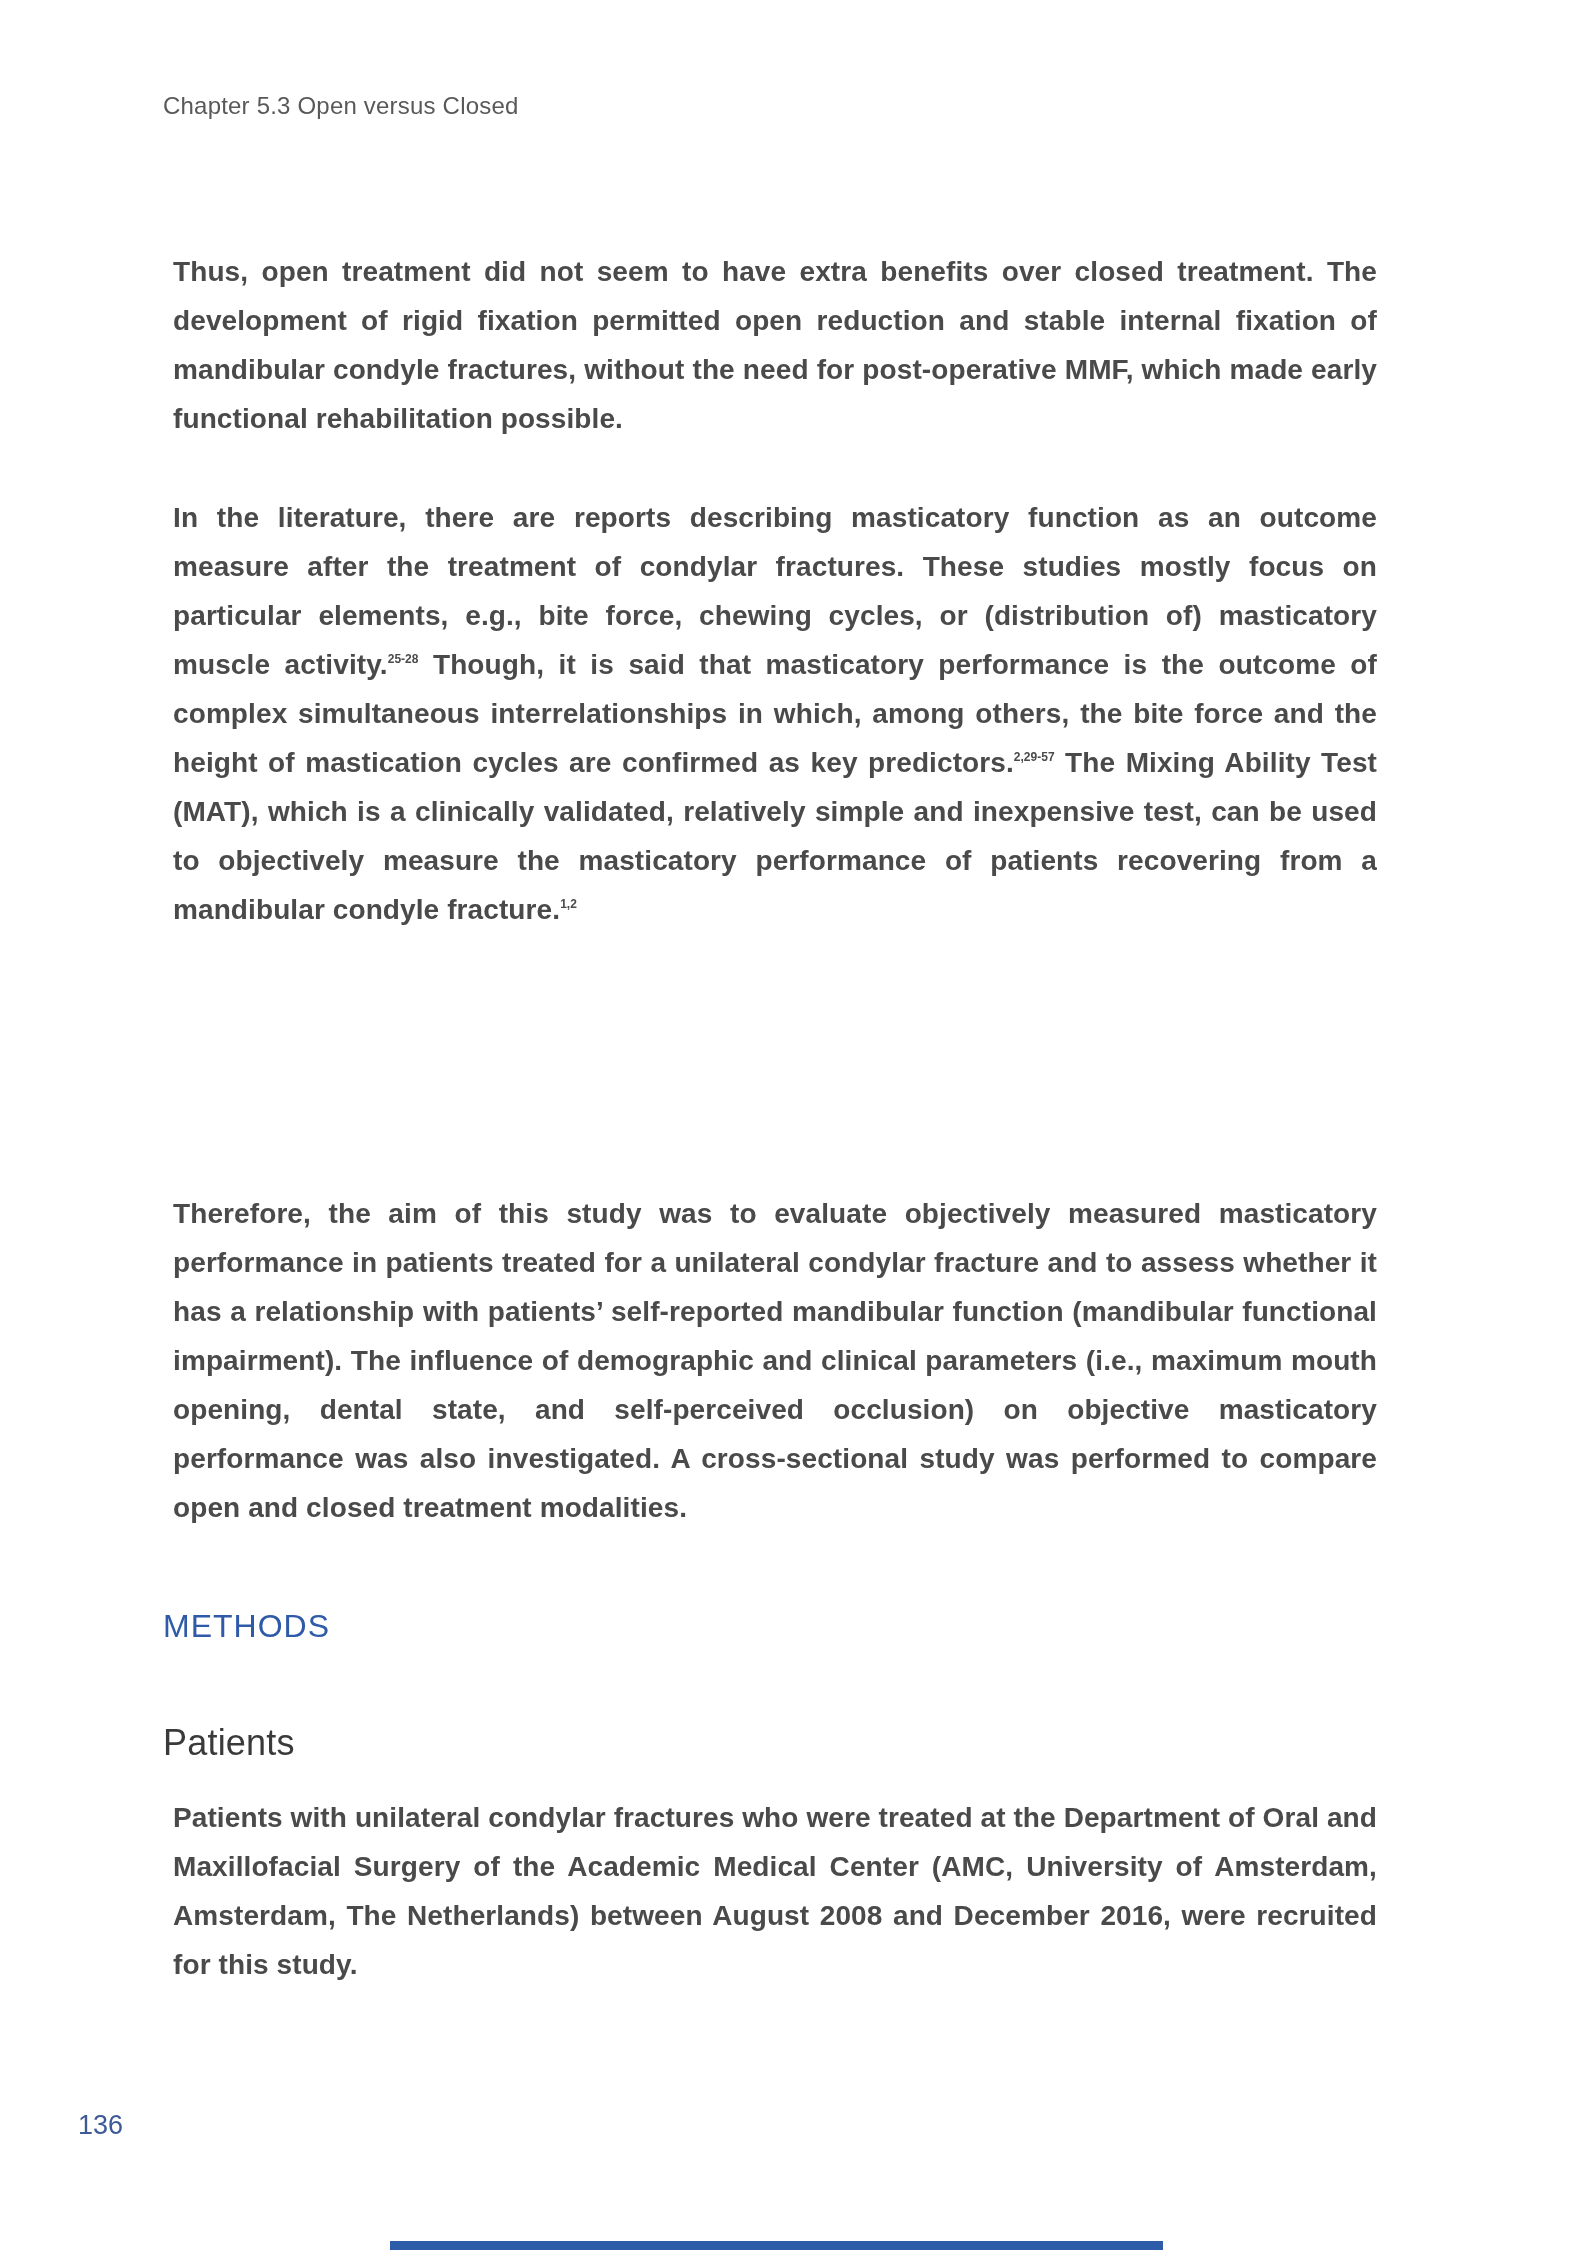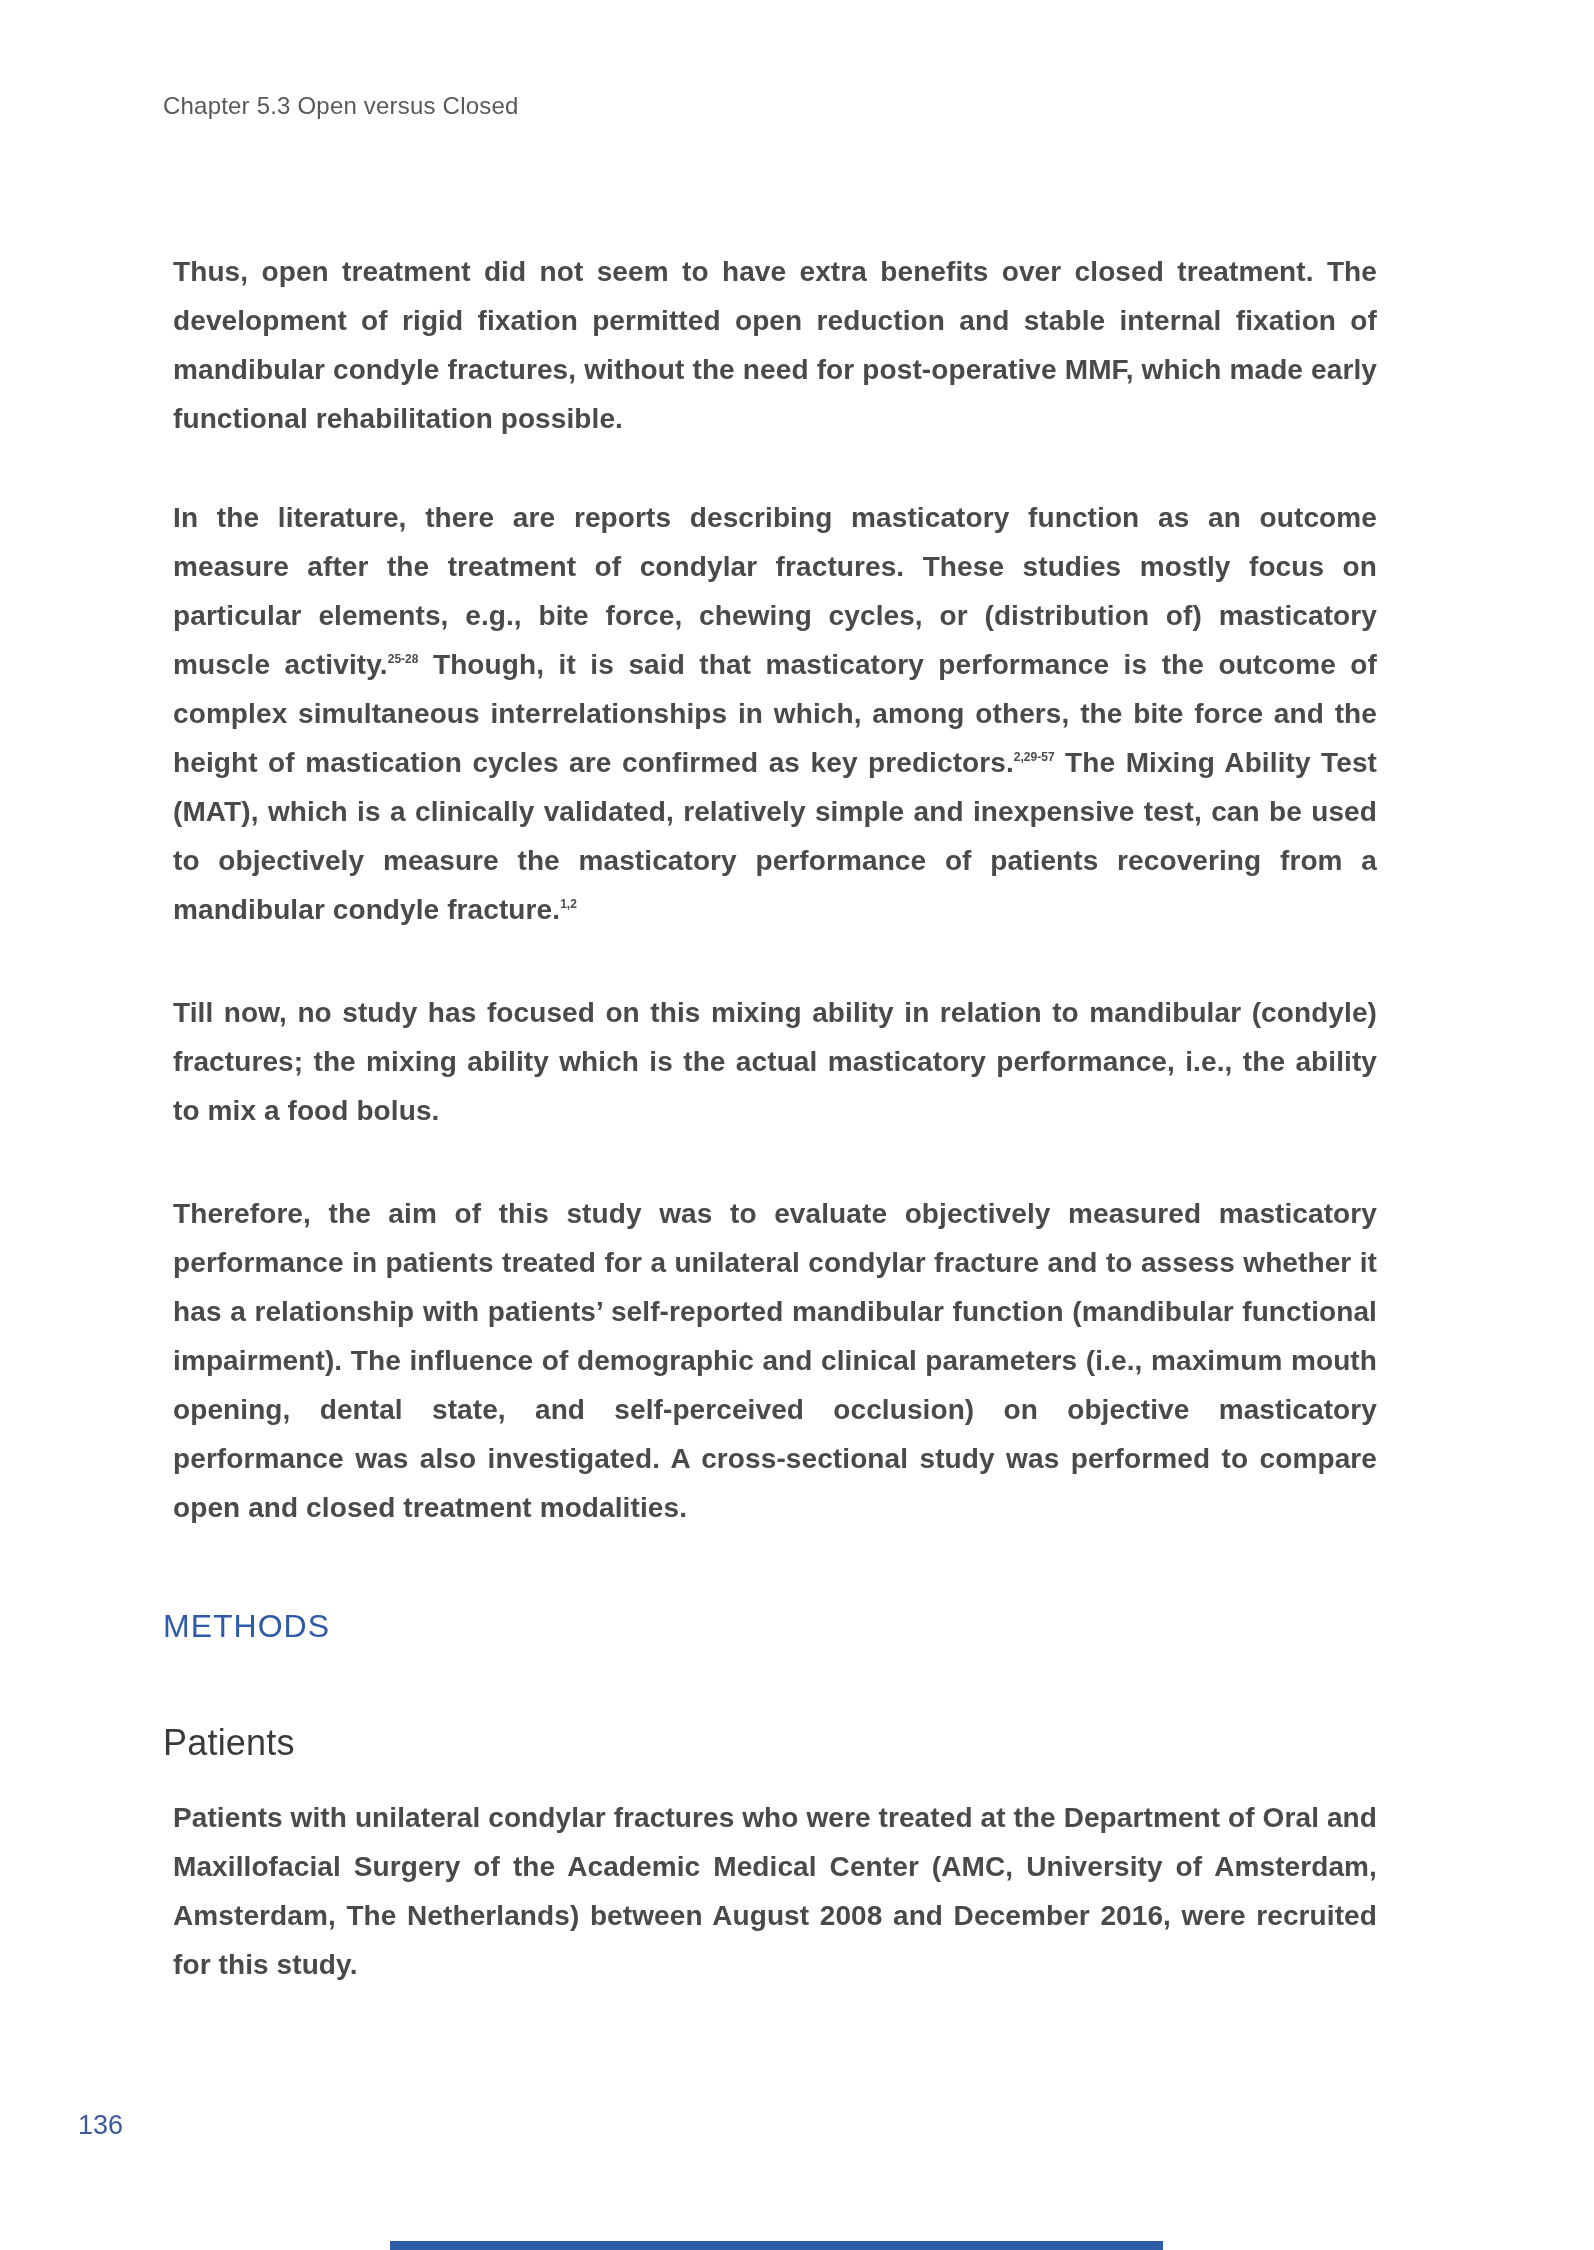--- a/index.html
+++ b/index.html
@@ -88,21 +88,20 @@
 <div class="page">
 
   <div class="running-header">Chapter 5.3 Open versus Closed</div>
 
   <p class="body-text p1">Thus, open treatment did not seem to have extra benefits over closed treatment. The development of rigid fixation permitted open reduction and stable internal fixation of mandibular condyle fractures, without the need for post-operative MMF, which made early functional rehabilitation possible.</p>
 
   <p class="body-text p2"><span>In the literature, there are reports describing masticatory function as an outcome measure after the treatment of condylar fractures. These studies mostly focus on particular elements, e.g., bite force, chewing cycles, or (distribution of) masticatory muscle activity.</span><sup class="ref">25-28</sup>
     <span>Though, it is said that masticatory performance is the outcome of complex simultaneous interrelationships in which, among others, the bite force and the height of mastication cycles are confirmed as key predictors.</span><sup class="ref">2,29-57</sup>
     <span>The Mixing Ability Test (MAT), which is a clinically validated, relatively simple and inexpensive test, can be used to objectively measure the masticatory performance of patients recovering from a mandibular condyle fracture.</span><sup class="ref">1,2</sup></p>
 
-  <p class="body-text p3">Till now, no study has focused on this mixing ability in relation to mandibular (condyle) fractures; the mixing ability which is the actual masticatory performance, i.e., the ability to mix a food bolus.</p>
 
   <p class="body-text p4">Therefore, the aim of this study was to evaluate objectively measured masticatory performance in patients treated for a unilateral condylar fracture and to assess whether it has a relationship with patients’ self-reported mandibular function (mandibular functional impairment). The influence of demographic and clinical parameters (i.e., maximum mouth opening, dental state, and self-perceived occlusion) on objective masticatory performance was also investigated. A cross-sectional study was performed to compare open and closed treatment modalities.</p>
 
   <h1 class="section-heading">METHODS</h1>
 
   <h2 class="sub-heading">Patients</h2>
 
   <p class="body-text p5">Patients with unilateral condylar fractures who were treated at the Department of Oral and Maxillofacial Surgery of the Academic Medical Center (AMC, University of Amsterdam, Amsterdam, The Netherlands) between August 2008 and December 2016, were recruited for this study.</p>
 
   <div class="page-number">136</div>

